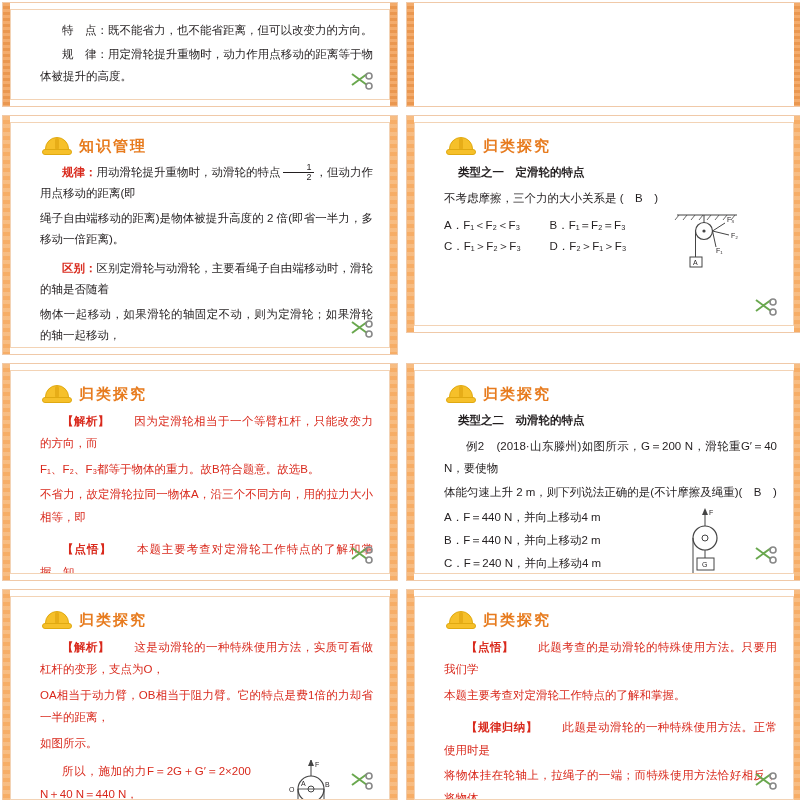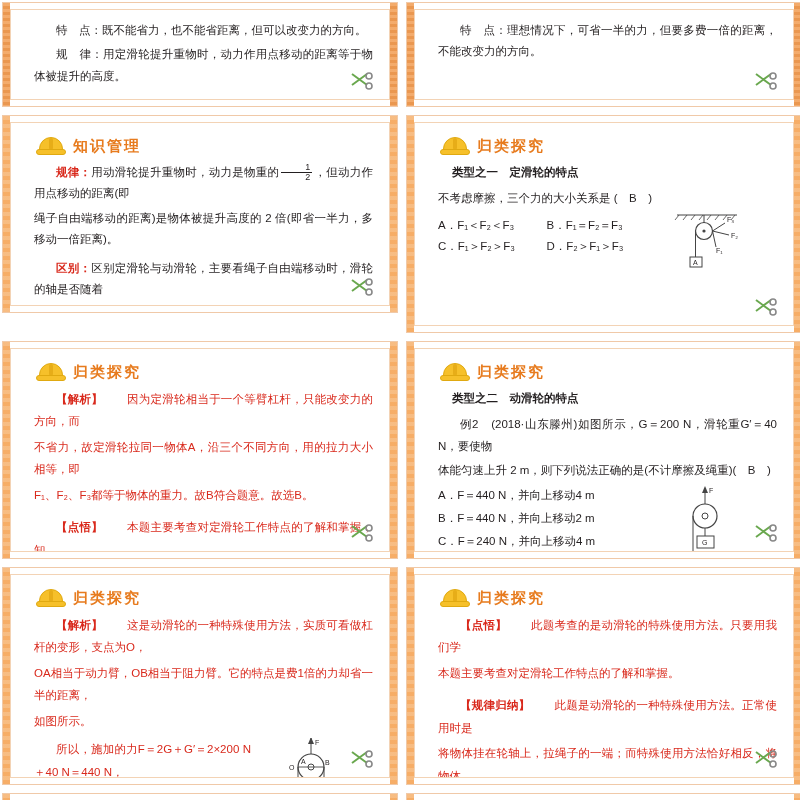--- a/index.html
+++ b/index.html
@@ -44,21 +44,21 @@
       repeating-linear-gradient(to bottom,#f7b97c 0px,#f7b97c 4px,#f6a95f 4px,#f6a95f 8px);
     opacity:.95;
   }
   .edge-left{left:0;}
   .edge-right{right:0;}
   .slide.h-top .edge-left,.slide.h-top .edge-right{
     background:repeating-linear-gradient(to bottom,#f3a764 0px,#f3a764 3px,#e99247 3px,#e99247 6px);
   }
   .content{
     position:relative;
-    padding:10px 16px 8px 23px;
+    padding:10px 16px 8px 29px;
     box-sizing:border-box;
     height:100%;
   }
   
   .hdr{display:flex;align-items:center;gap:7px;margin:4px 0 6px 2px;}
   .helmet{width:30px;height:19px;position:relative;flex:none;}
   .helmet .dome{
     position:absolute;left:3px;top:0;width:24px;height:15px;
     background:#f6c02a;border-radius:12px 12px 0 0;
     border:1px solid #e0a911;box-sizing:border-box;
@@ -115,52 +115,38 @@
             <circle cx="20" cy="5" r="3" fill="none" stroke="#888" stroke-width="1.6"></circle>
             <circle cx="20" cy="15" r="3" fill="none" stroke="#888" stroke-width="1.6"></circle>
           </svg>
         </div>
       </div>
     </div>
 
     <div class="slide h-top" style="height:105px">
       <div class="edge-left"></div>
       <div class="edge-right"></div>
-      <div class="slide-inner">
-        <div class="content">
+    </div>
+
+    <div class="slide" style="height:240px">
+      <div class="edge-left"></div>
+      <div class="edge-right"></div>
+      <div class="slide-inner">
+        <div class="content">
+          <div class="hdr">
+            <div class="helmet">
+              <div class="dome"></div>
+                <div class="ridge"></div>
+                <div class="brim"></div>
+            </div>
+            <div class="hdr-title">知识管理</div>
+          </div>
           <div class="body-text">
             <p class="ind">
-              <span>特　点：理想情况下，可省一半的力，但要多费一倍的距离，不能改变力的方向。</span>
-            </p>
-          </div>
-          <svg class="scissors" viewBox="0 0 26 20">
-            <path d="M3 3 L18 14 M3 14 L18 3" stroke="#6aa84f" stroke-width="2" fill="none"></path>
-            <circle cx="20" cy="5" r="3" fill="none" stroke="#888" stroke-width="1.6"></circle>
-            <circle cx="20" cy="15" r="3" fill="none" stroke="#888" stroke-width="1.6"></circle>
-          </svg>
-        </div>
-      </div>
-    </div>
-
-    <div class="slide" style="height:198px">
-      <div class="edge-left"></div>
-      <div class="edge-right"></div>
-      <div class="slide-inner">
-        <div class="content">
-          <div class="hdr">
-            <div class="helmet">
-              <div class="dome"></div>
-                <div class="ridge"></div>
-                <div class="brim"></div>
-            </div>
-            <div class="hdr-title">知识管理</div>
-          </div>
-          <div class="body-text">
-            <p class="ind">
-              <span class="lead red">规律：</span><span>用动滑轮提升重物时，动力是物重的</span><span class="frac"><span class="num">1</span><span class="den">2</span></span><span>，但动力作用点移动的距离(即</span>
+              <span class="lead red">规律：</span><span>用动滑轮提升重物时，动滑轮的特点</span><span class="frac"><span class="num">1</span><span class="den">2</span></span><span>，但动力作用点移动的距离(即</span>
             </p>
             <p>绳子自由端移动的距离)是物体被提升高度的 2 倍(即省一半力，多移动一倍距离)。</p>
             <p class="ind" style="margin-top:8px">
               <span class="lead red">区别：</span><span>区别定滑轮与动滑轮，主要看绳子自由端移动时，滑轮的轴是否随着</span>
             </p>
             <p>物体一起移动，如果滑轮的轴固定不动，则为定滑轮；如果滑轮的轴一起移动，</p>
 
           </div>
           <svg class="scissors" viewBox="0 0 26 20">
             <path d="M3 3 L18 14 M3 14 L18 3" stroke="#6aa84f" stroke-width="2" fill="none"></path>
@@ -244,22 +230,22 @@
               <div class="dome"></div>
                 <div class="ridge"></div>
                 <div class="brim"></div>
             </div>
             <div class="hdr-title">归类探究</div>
           </div>
           <div class="body-text redline">
             <p class="ind">
               <span class="kw">【解析】</span><span class="sp"></span><span>因为定滑轮相当于一个等臂杠杆，只能改变力的方向，而</span>
             </p>
+            <p>F₁、F₂、F₃都等于物体的重力。故B符合题意。故选B。</p>
             <p>不省力，故定滑轮拉同一物体A，沿三个不同方向，用的拉力大小相等，即</p>
-            <p>F₁、F₂、F₃都等于物体的重力。故B符合题意。故选B。</p>
             <p class="ind" style="margin-top:10px">
               <span class="kw">【点悟】</span><span class="sp"></span><span>本题主要考查对定滑轮工作特点的了解和掌握，知</span>
             </p>
             <p>道定滑轮的特点：不省力但可以改变力的方向。</p>
           </div>
           <svg class="scissors" viewBox="0 0 26 20">
             <path d="M3 3 L18 14 M3 14 L18 3" stroke="#6aa84f" stroke-width="2" fill="none"></path>
             <circle cx="20" cy="5" r="3" fill="none" stroke="#888" stroke-width="1.6"></circle>
             <circle cx="20" cy="15" r="3" fill="none" stroke="#888" stroke-width="1.6"></circle>
           </svg>

